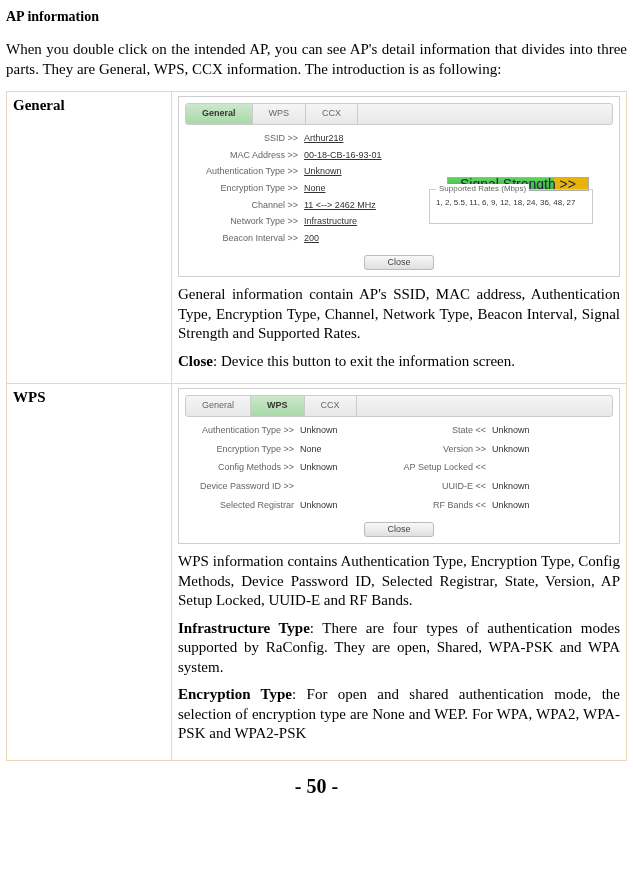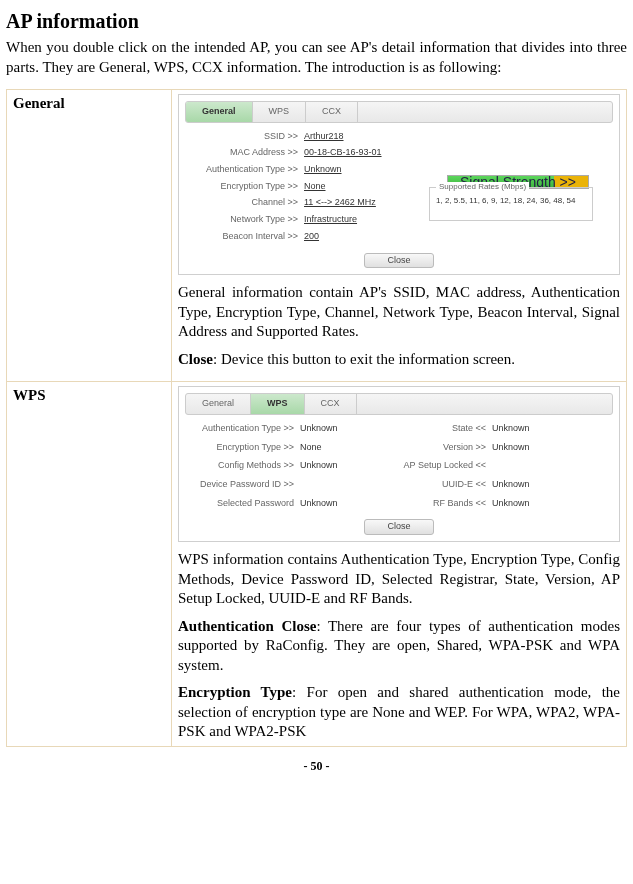--- a/index.html
+++ b/index.html
@@ -7,22 +7,22 @@
       margin: 0;
       padding: 8px 6px;
       width: 633px;
       box-sizing: border-box;
       font-size: 15px;
       line-height: 1.3;
       color: #000;
     }
     .heading {
       font-weight: bold;
-      font-size: 20px;
-      margin-bottom: 4px;
+      font-size: 14px;
+      margin-bottom: 14px;
     }
     .intro {
       text-align: justify;
       margin-bottom: 12px;
     }
     .outer-table {
       border-collapse: collapse;
       width: 100%;
       border: 1px solid #e8d8b8;
     }
@@ -153,21 +153,21 @@
     .wps-cols .v {
       color: #333;
     }
     .desc-para {
       text-align: justify;
       margin: 6px 0 8px 0;
     }
     .page-num {
       text-align: center;
       margin-top: 12px;
-      font-size: 12px;
+      font-size: 20px;
     }
   </style>
 </head>
 <body>
 
 <div class="heading">AP information</div>
 <div class="intro">When you double click on the intended AP, you can see AP's detail information that divides into three parts. They are General, WPS, CCX information. The introduction is as following:</div>
 
 <table class="outer-table">
   <tbody>
@@ -197,29 +197,29 @@
             <div class="v">Infrastructure</div>
             <div class="k">Beacon Interval &gt;&gt;</div>
             <div class="v">200</div>
           </div>
           <div class="signal-bar">
             <div class="signal-fill" style="width:76%"></div>
             <div class="signal-text">Signal Strength &gt;&gt; 76%</div>
           </div>
           <div class="rates-box">
             <span class="rates-title">Supported Rates (Mbps)</span><br>
-            <span class="rates-val">1, 2, 5.5, 11, 6, 9, 12, 18, 24, 36, 48, 54</span>
+            <span class="rates-val">1, 2, 5.5, 11, 6, 9, 12, 18, 24, 36, 48, 27</span>
           </div>
           <div class="close-bar">
             <span class="close-btn">Close</span>
           </div>
         </div>
       </div>
 
-      <div class="desc-para">General information contain AP's SSID, MAC address, Authentication Type, Encryption Type, Channel, Network Type, Beacon Interval, Signal Address and Supported Rates.</div>
+      <div class="desc-para">General information contain AP's SSID, MAC address, Authentication Type, Encryption Type, Channel, Network Type, Beacon Interval, Signal Strength and Supported Rates.</div>
       <div class="desc-para">
         <b>Close</b><span>: Device this button to exit the information screen.</span>
       </div>
     </td>
   </tr>
 
   <tr>
     <td class="label-cell">WPS</td>
     <td>
 
@@ -243,35 +243,35 @@
           <div class="k">Config Methods &gt;&gt;</div>
           <div class="v">Unknown</div>
           <div class="k">AP Setup Locked &lt;&lt;</div>
           <div class="v"></div>
 
           <div class="k">Device Password ID &gt;&gt;</div>
           <div class="v"></div>
           <div class="k">UUID-E &lt;&lt;</div>
           <div class="v">Unknown</div>
 
-          <div class="k">Selected Password</div>
+          <div class="k">Selected Registrar</div>
           <div class="v">Unknown</div>
           <div class="k">RF Bands &lt;&lt;</div>
           <div class="v">Unknown</div>
         </div>
         <div class="close-bar">
           <span class="close-btn">Close</span>
         </div>
       </div>
 
       <div class="desc-para">WPS information contains Authentication Type, Encryption Type, Config Methods, Device Password ID, Selected Registrar, State, Version, AP Setup Locked, UUID-E and RF Bands.</div>
       <div class="desc-para">
-        <b>Authentication Close</b><span>: There are four types of authentication modes supported by RaConfig. They are open, Shared, WPA-PSK and WPA system.</span>
-      </div>
-      <div class="desc-para" style="margin-bottom:0">
+        <b>Infrastructure Type</b><span>: There are four types of authentication modes supported by RaConfig. They are open, Shared, WPA-PSK and WPA system.</span>
+      </div>
+      <div class="desc-para" style="margin-bottom:12px">
         <b>Encryption Type</b><span>: For open and shared authentication mode, the selection of encryption type are None and WEP. For WPA, WPA2, WPA-PSK and WPA2-PSK</span>
       </div>
     </td>
   </tr>
 </tbody>
   </table>
 
 <div class="page-num">
   <b>- 50 -</b>
 </div>

